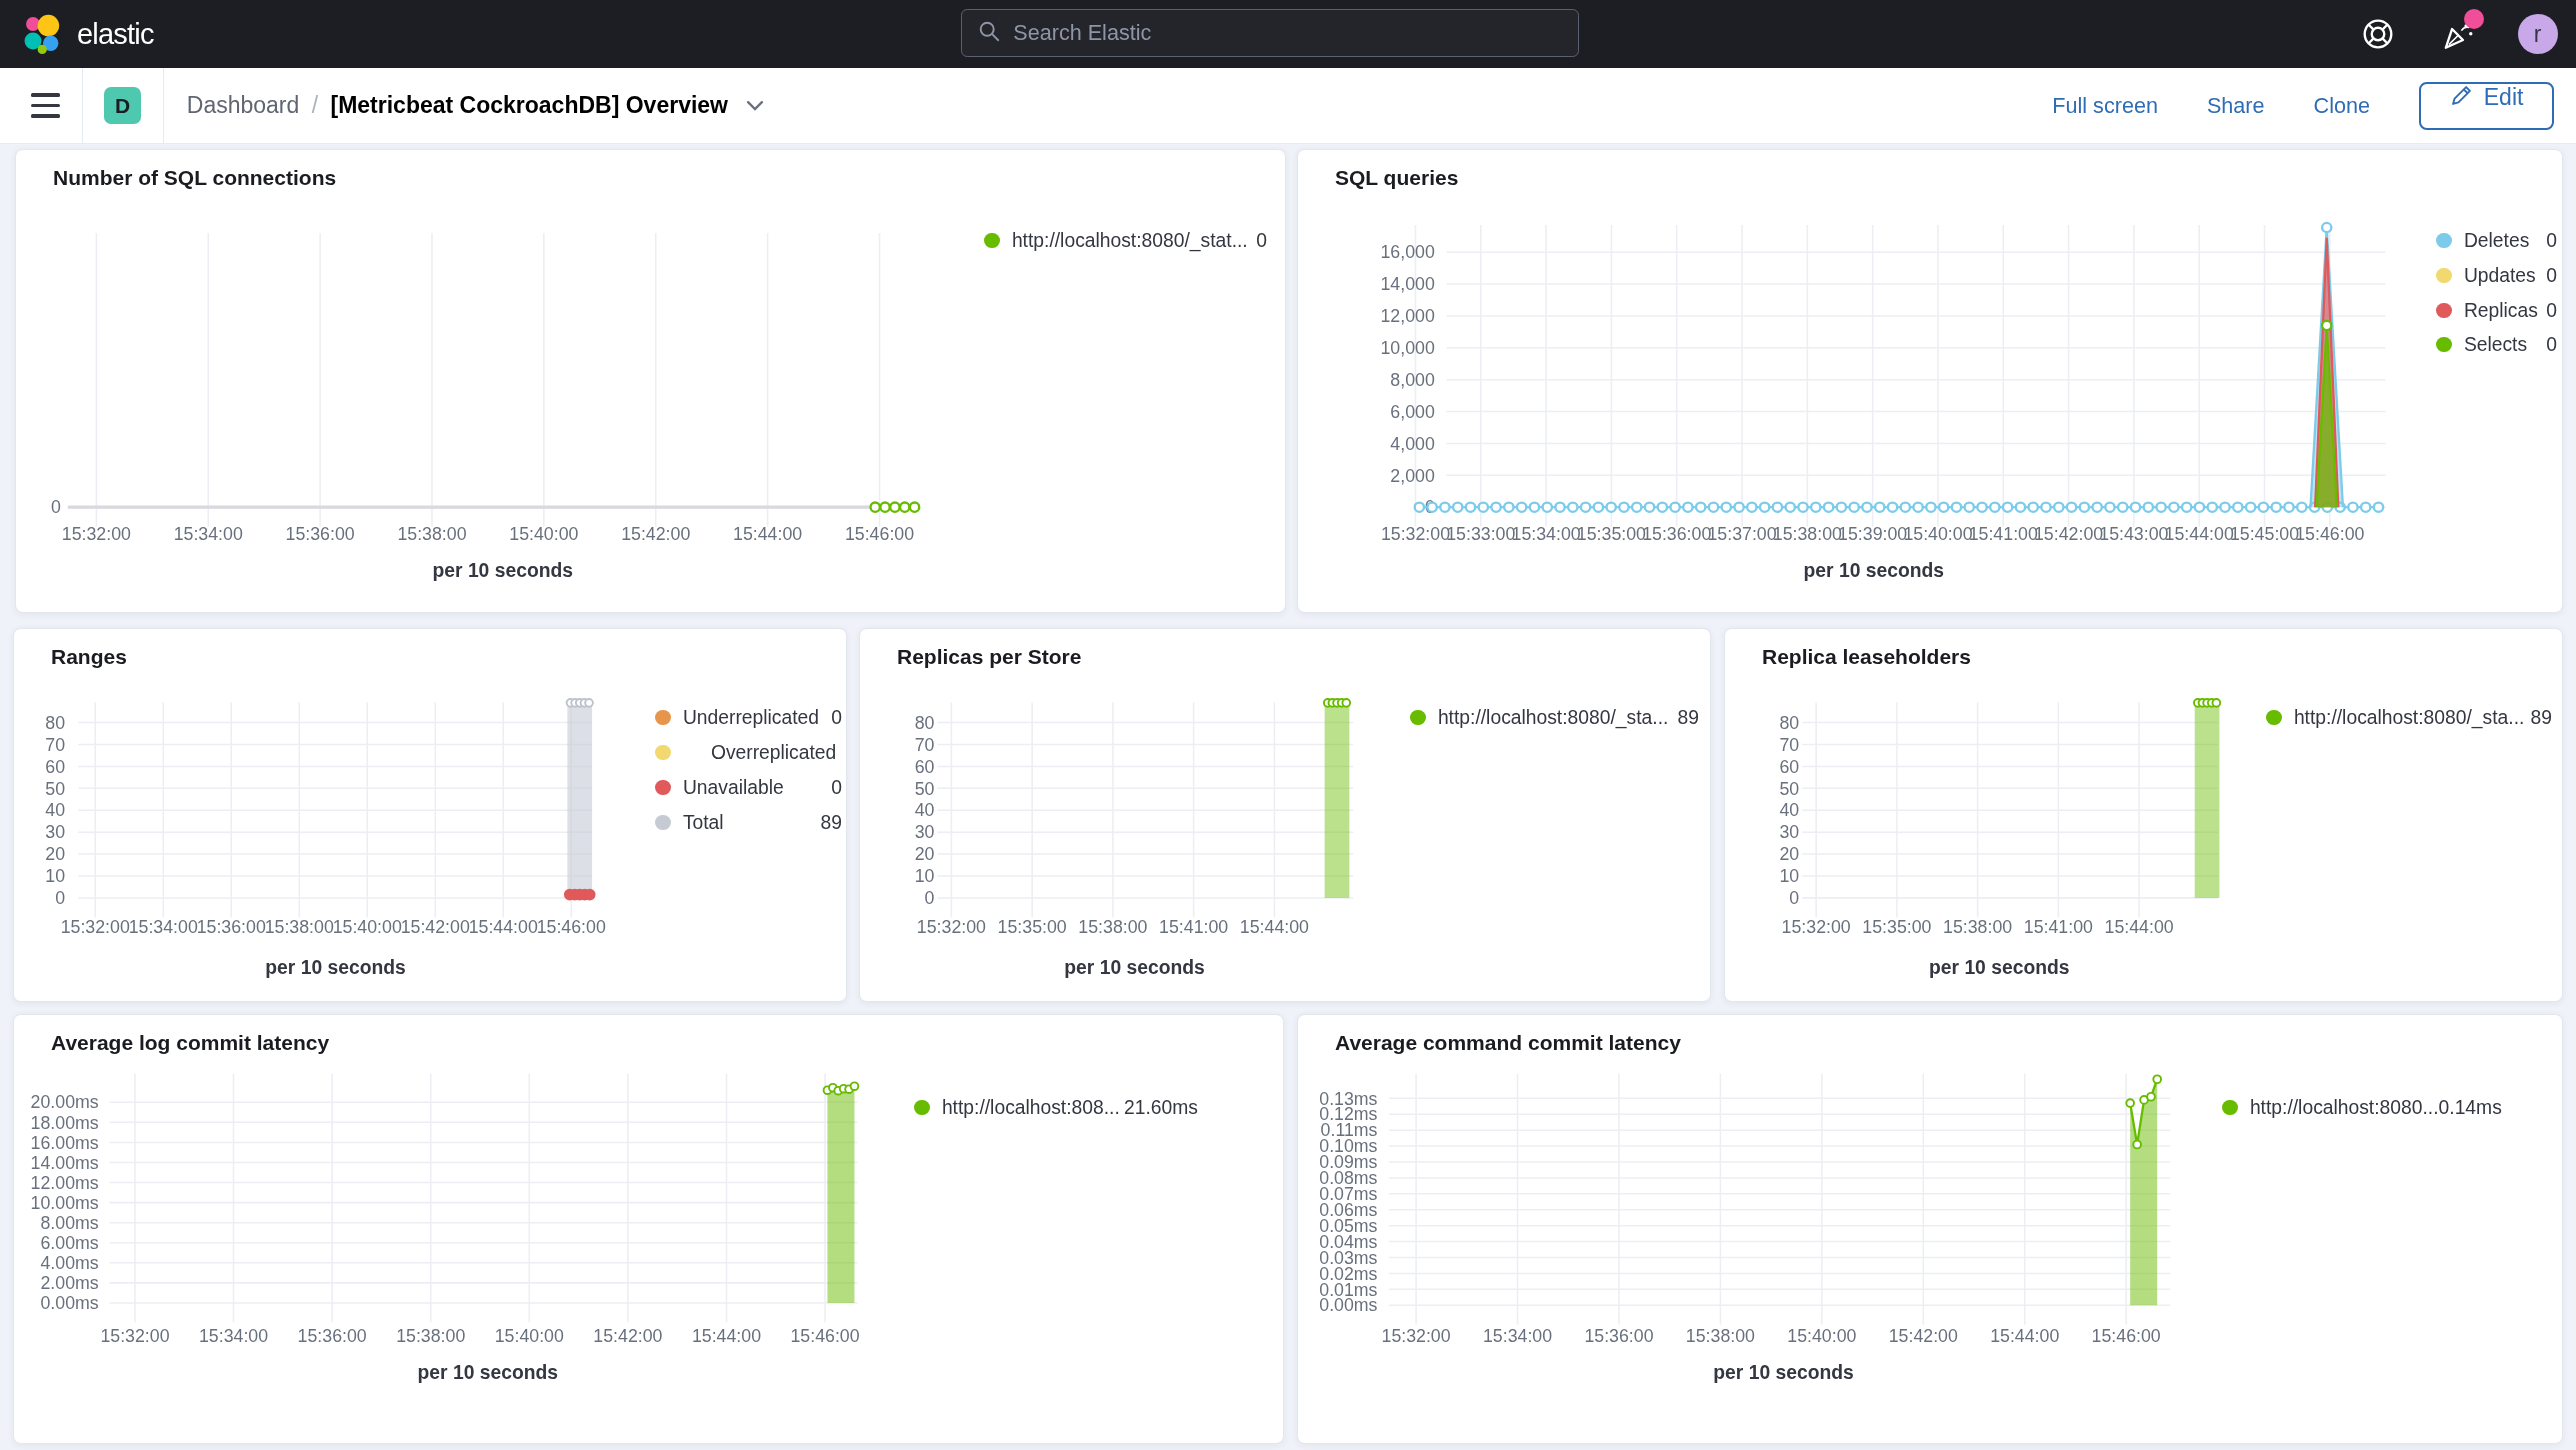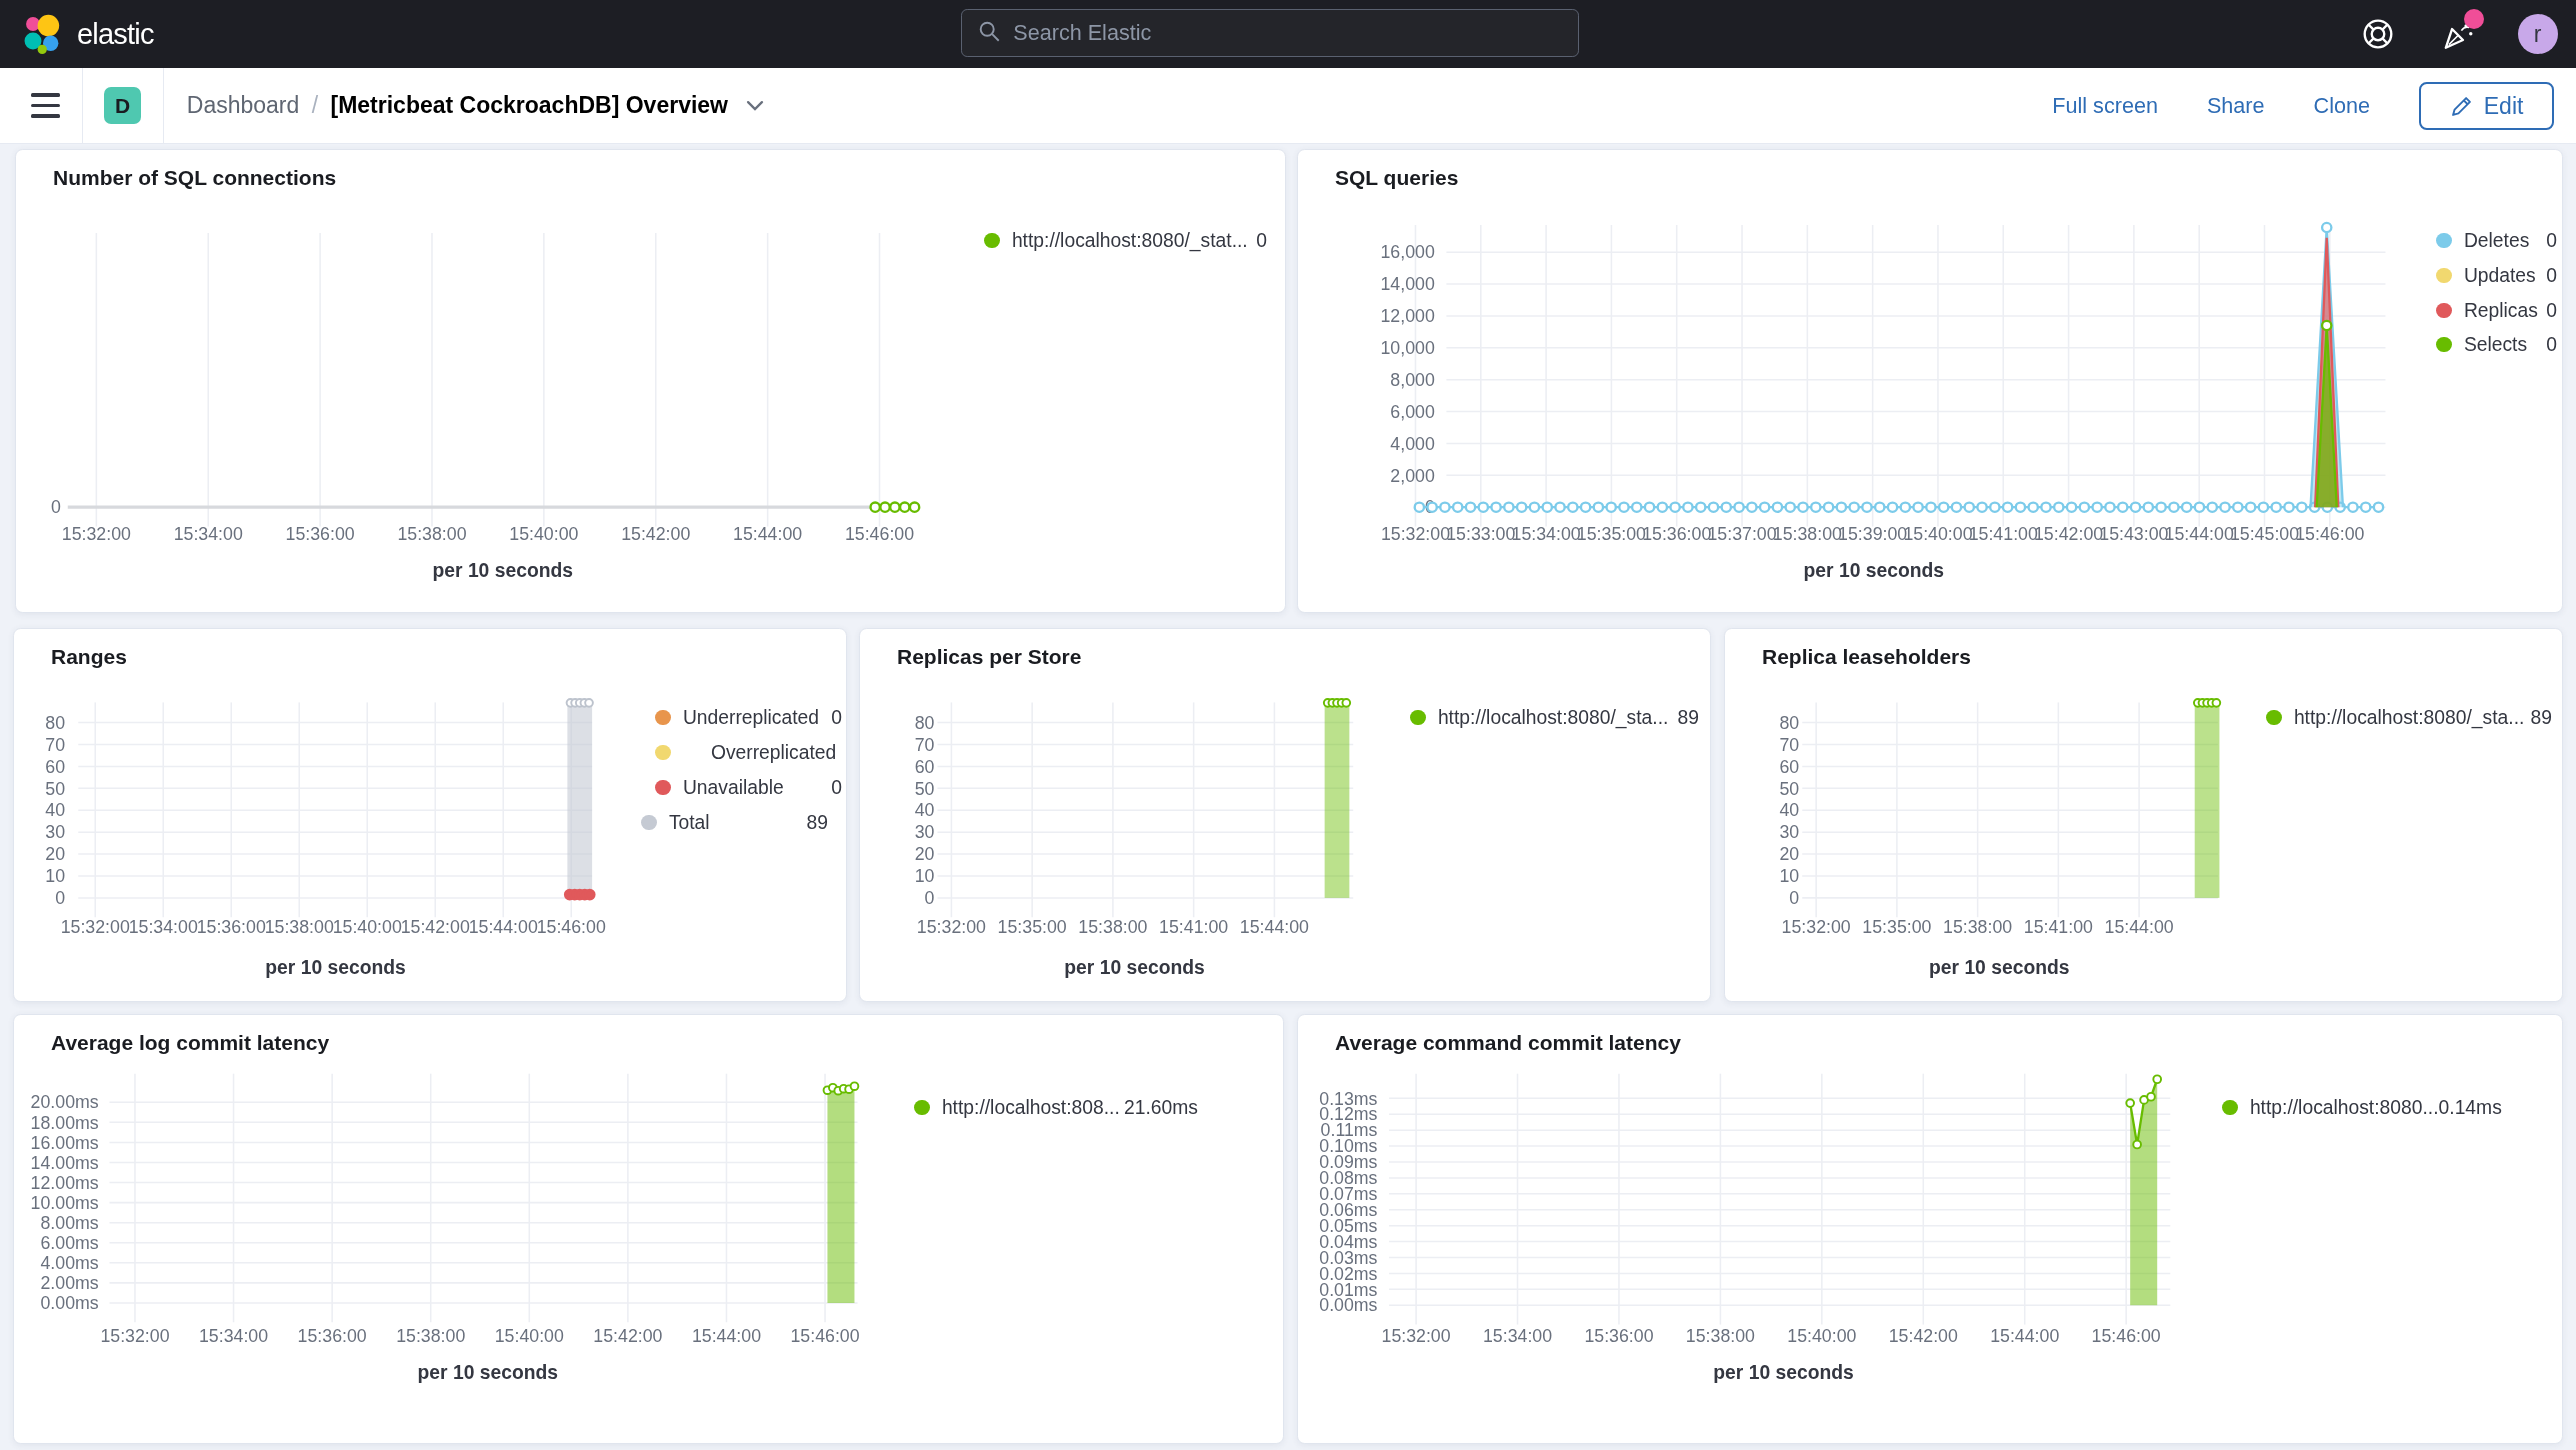--- a/index.html
+++ b/index.html
@@ -43,21 +43,21 @@
     padding:0 21.6px;margin-left:21.6px;border-left:1.5px solid #e6eaf2;border-right:1.5px solid #e6eaf2;}
   .space-badge{width:37px;height:37px;border-radius:7px;background:#4fc8b0;color:#1a1c21;
     display:flex;align-items:center;justify-content:center;font-size:21px;font-weight:700;cursor:pointer;}
   .breadcrumb{display:flex;align-items:center;gap:12.4px;margin-left:23px;font-size:23px;}
   .crumb-root{color:#5f6672;cursor:pointer;}
   .crumb-sep{color:#aab2bf;}
   .crumb-current{color:#000000;font-weight:700;}
   .crumb-chevron{margin-left:4.6px;cursor:pointer;display:flex;align-items:center;}
   .tb-right{position:absolute;right:21.6px;top:0;height:76px;display:flex;align-items:center;gap:49px;}
   .tb-link{color:#2e6cb5;font-size:21.6px;cursor:pointer;white-space:nowrap;}
-  .edit-btn{display:flex;align-items:center;gap:10.8px;border:2.3px solid #2e6cb5;border-radius:7.7px;
+  .edit-btn{display:flex;align-items:flex-start;gap:10.8px;border:2.3px solid #2e6cb5;border-radius:7.7px;
     height:48px;padding:0 29px;color:#2e6cb5;font-size:23px;font-weight:500;background:#fff;cursor:pointer;
     font-family:"Liberation Sans",sans-serif;}
   
   .panel{
     position:absolute;background:#fff;border:0.8px solid #e0e5ee;border-radius:7.7px;
     box-shadow:0 1.5px 6.2px rgba(55,65,95,0.07);box-sizing:border-box;
   }
   .p1{left:15px;top:149px;width:1271px;height:464px;}
   .p2{left:1297px;top:149px;width:1266px;height:464px;}
   .p3{left:13px;top:628px;width:834px;height:374px;}
@@ -422,21 +422,21 @@
       <div class="legend-row" style="left: 641px; top: 108px; width: 187px; gap: 28px;">
         <span class="ldot" style="background: rgb(241, 216, 111);"></span>
         <span class="llabel">Overreplicated</span>
         <span class="lvalue">0</span>
       </div>
       <div class="legend-row" style="left: 641px; top: 143px; width: 187px;">
         <span class="ldot" style="background: rgb(224, 89, 91);"></span>
         <span class="llabel">Unavailable</span>
         <span class="lvalue">0</span>
       </div>
-      <div class="legend-row" style="left: 627px; top: 178px; width: 187px;">
+      <div class="legend-row" style="left: 641px; top: 178px; width: 187px;">
         <span class="ldot" style="background: rgb(197, 202, 211);"></span>
         <span class="llabel">Total</span>
         <span class="lvalue">89</span>
       </div>
     </div>
 </section>
 
 <section class="panel p4">
   <h2 class="panel-title">Replicas per Store</h2>
   <svg class="chart-canvas" width="852" height="374" viewBox="0 0 1102 484">

